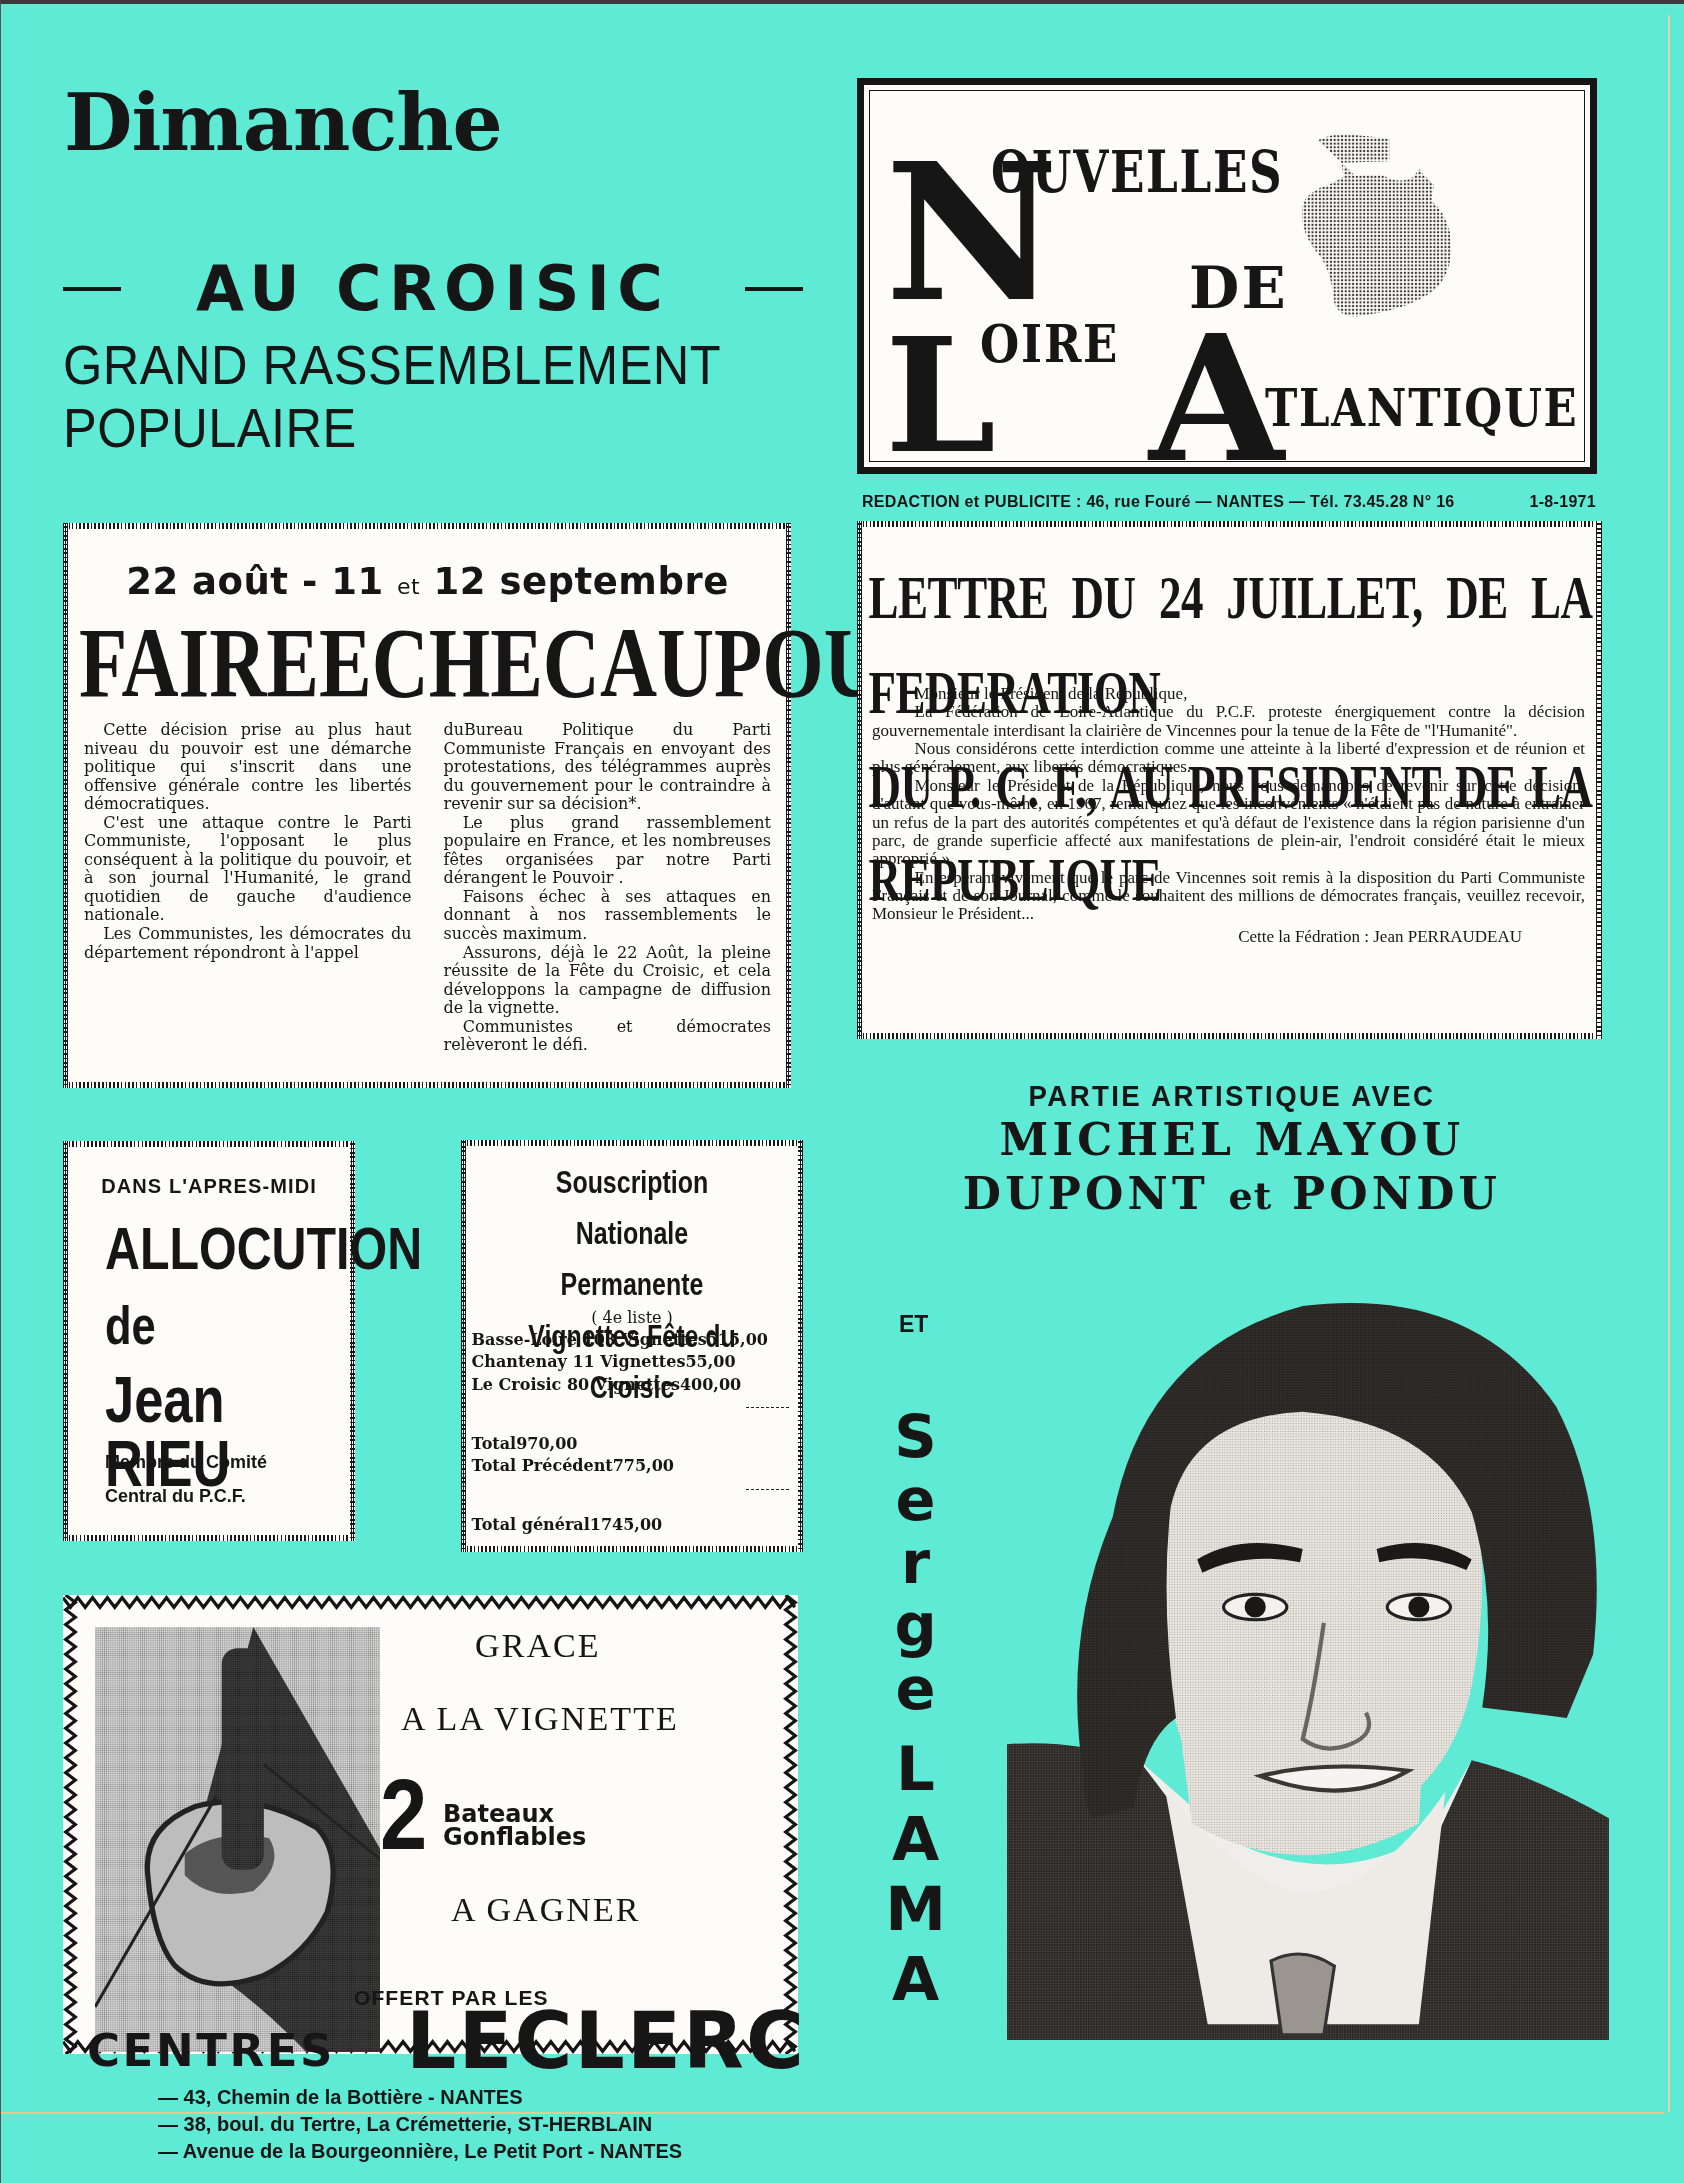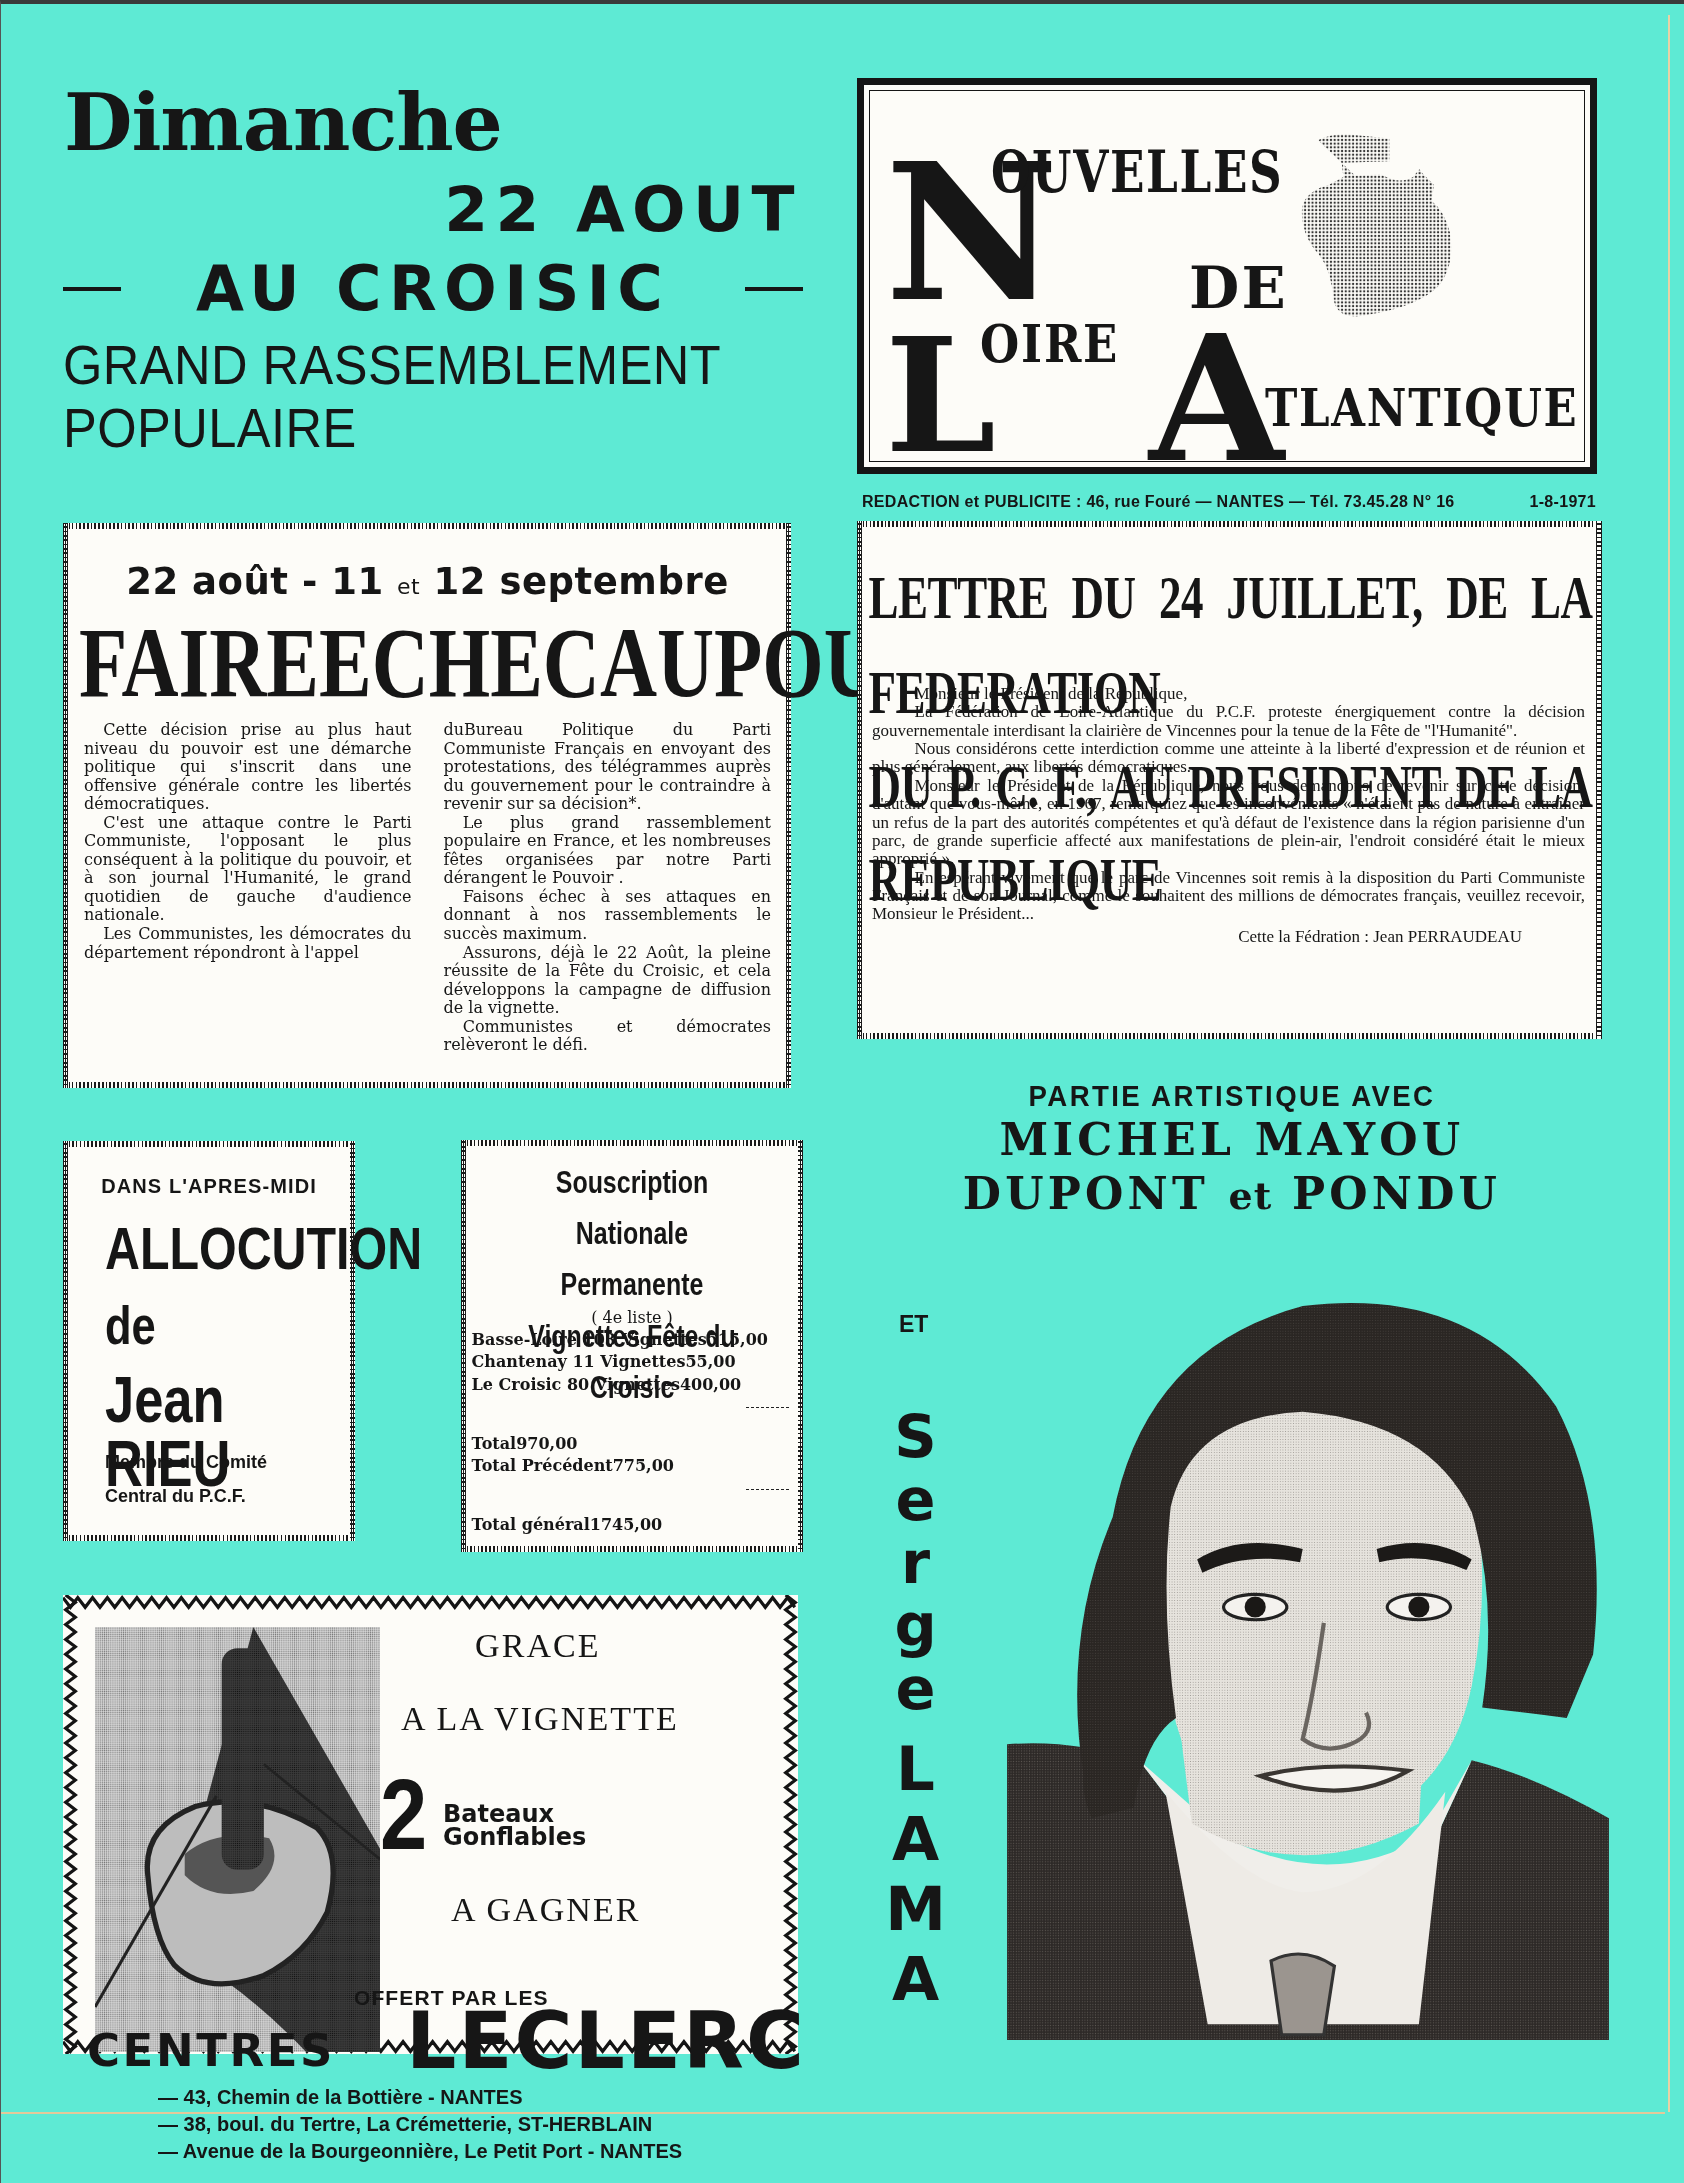--- a/index.html
+++ b/index.html
@@ -250,21 +250,20 @@
   }
 </style>
 </head>
 <body>
 
 <div class="page">
   <div class="page-edge-right"></div>
   <div class="page-edge-bottom"></div>
 
   <div class="hl-dimanche">Dimanche</div>
-  <div class="hl-date">22 AOUT</div>
   <div class="hl-place-row">
     <span class="dash"></span>
     <span class="hl-place">AU CROISIC</span>
     <span class="dash"></span>
   </div>
   <div class="hl-rally">
     <div>GRAND RASSEMBLEMENT</div>
     <div>POPULAIRE</div>
   </div>
 

